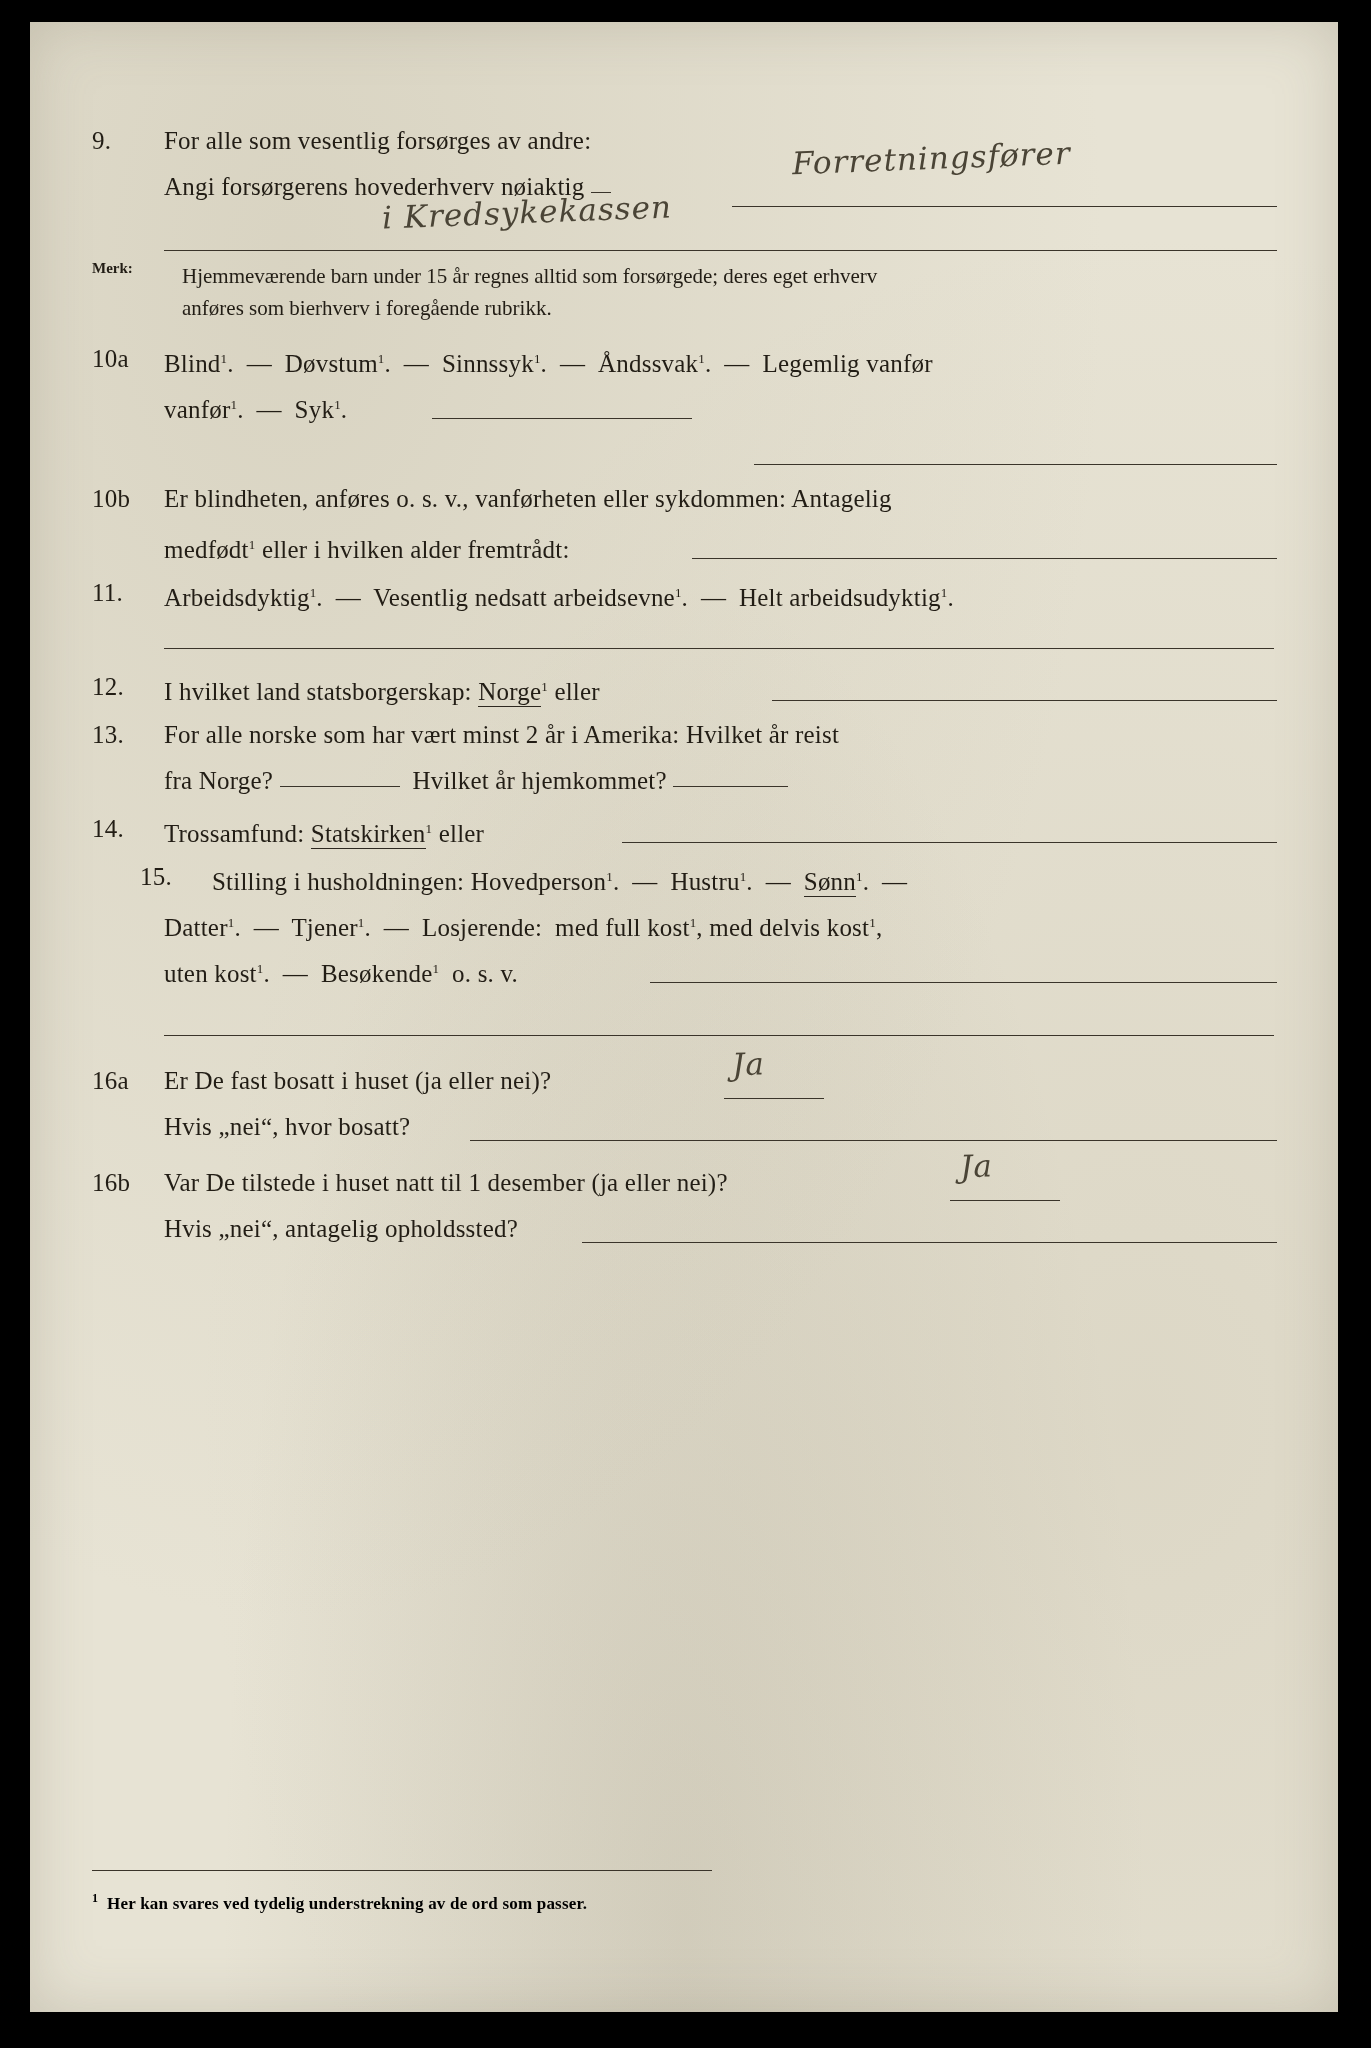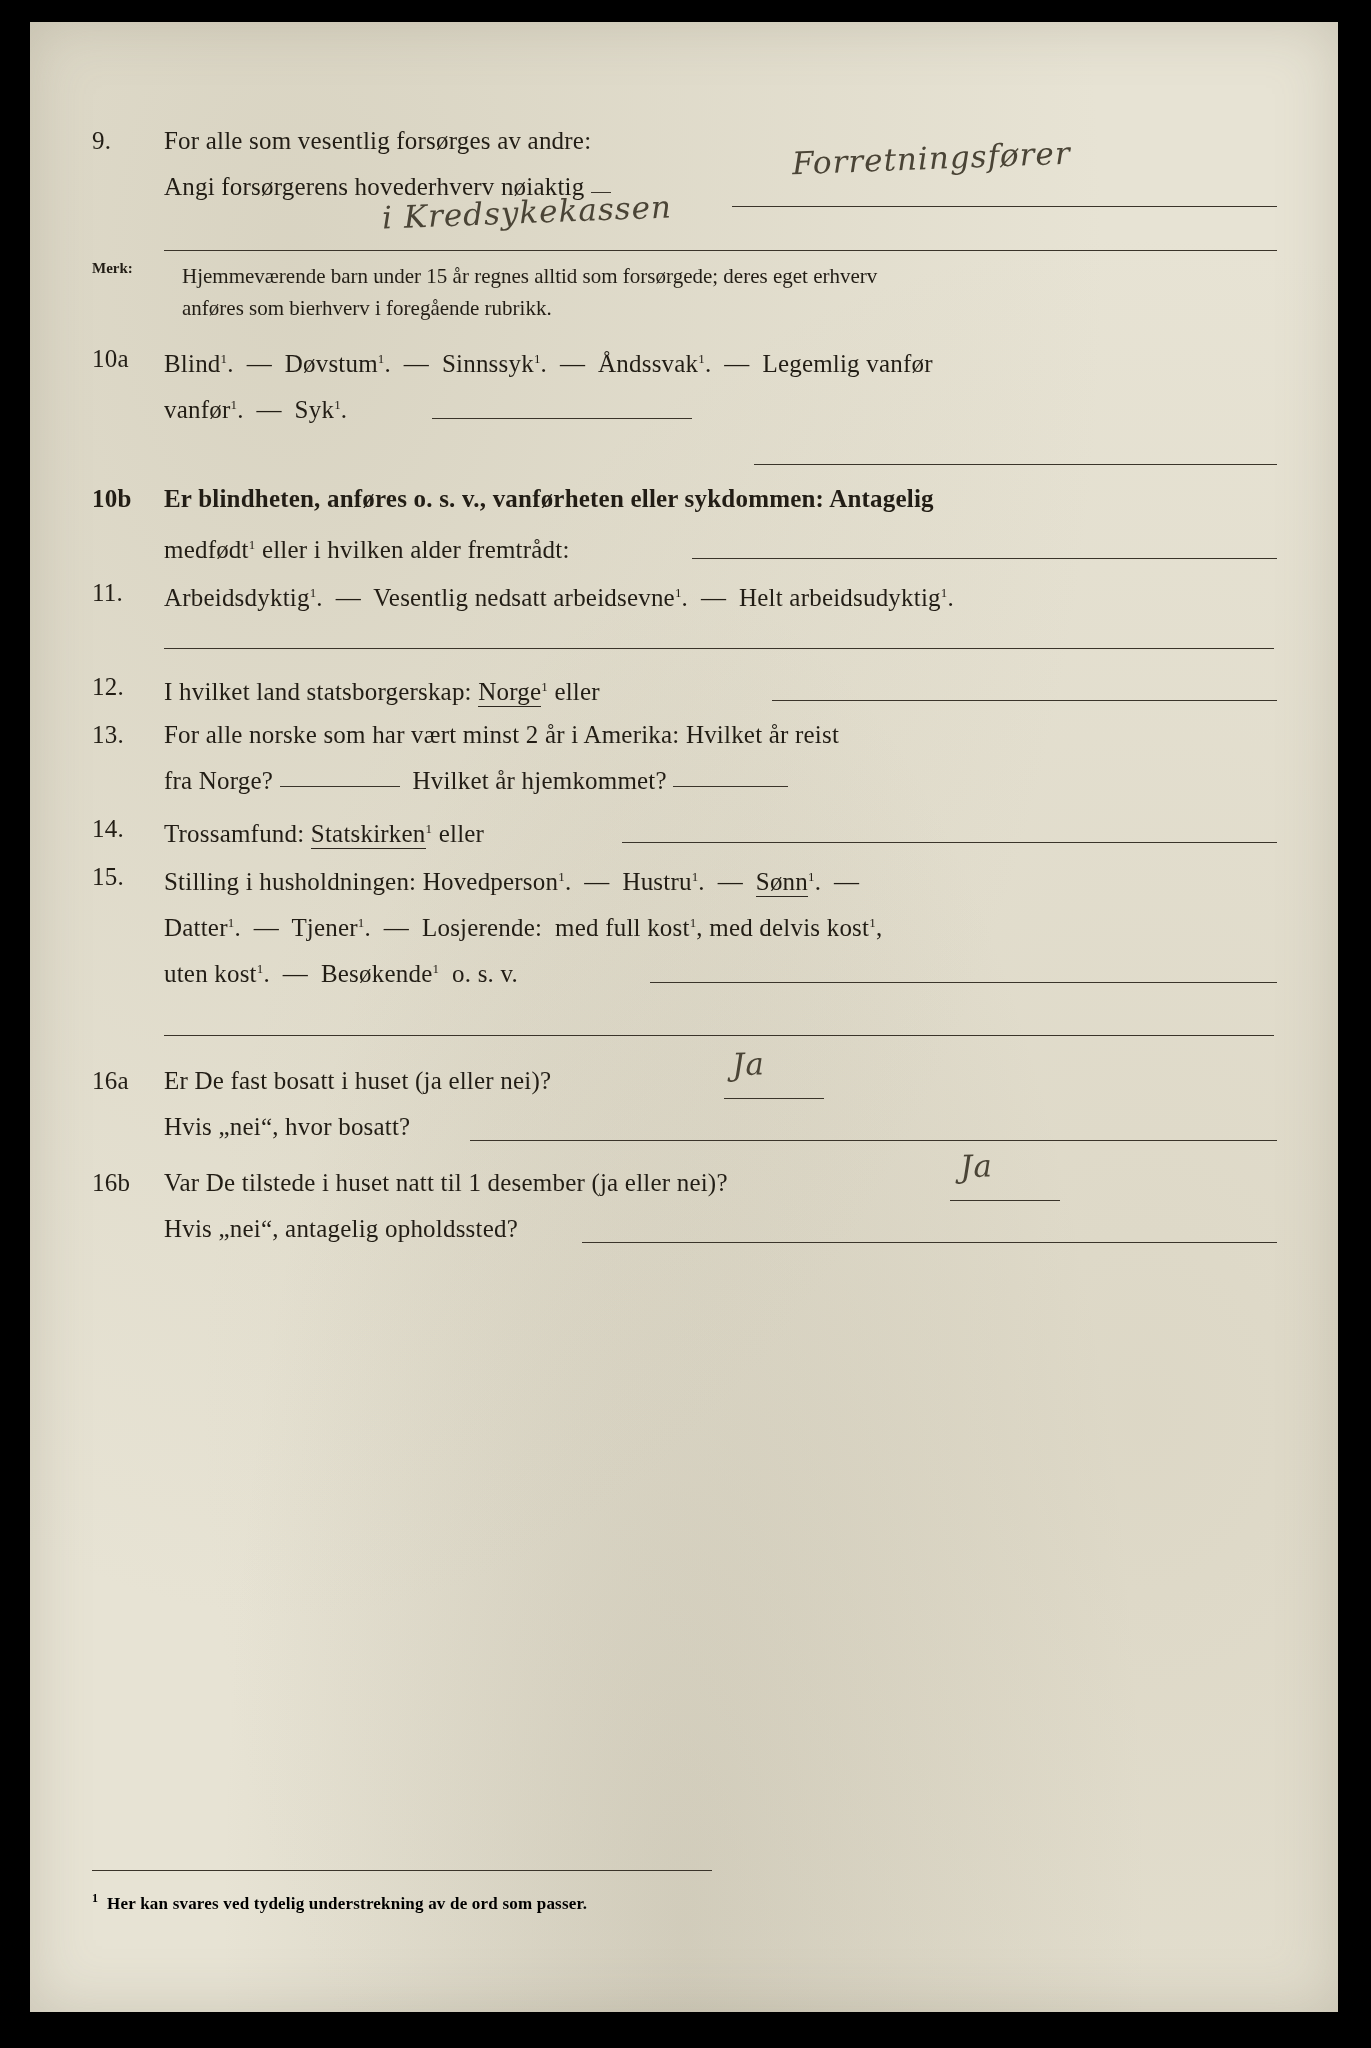--- a/index.html
+++ b/index.html
@@ -167,21 +167,21 @@
       <span class="ind">
         <span>vanfør</span><span class="sup">1</span>.
         &nbsp;—&nbsp; <span>Syk</span><span class="sup">1</span>.
       </span>
       <span class="rule blk" style="left:340px; top:36px; width:260px;"></span>
     </div>
     <div class="row blk" style="top:310px; width:1185px;">
       <span class="rule blk" style="left:662px; top:36px; width:523px;"></span>
     </div>
 
-    <div class="row blk" style="top:358px; width:1185px;font-weight:bold;">
+    <div class="row blk" style="top:358px; width:1185px;">
       <span class="num">10b</span>
       <span class="txt">Er blindheten, anføres o. s. v., vanførheten eller sykdommen: Antagelig</span>
     </div>
     <div class="row blk" style="top:404px; width:1185px;">
       <span class="ind">
         <span>medfødt</span><span class="sup">1</span>
         <span>eller i hvilken alder fremtrådt:</span>
       </span>
       <span class="rule blk" style="left:600px; top:36px; width:585px;"></span>
     </div>
@@ -223,21 +223,21 @@
     <div class="row blk" style="top:688px; width:1185px;">
       <span class="num">14.</span>
       <span class="txt">
         <span>Trossamfund:</span>
         <span class="underline-word">Statskirken</span><span class="sup">1</span>
         <span>eller</span>
       </span>
       <span class="rule blk" style="left:530px; top:36px; width:655px;"></span>
     </div>
 
-    <div class="row blk" style="top:736px; width:1185px;">
+    <div class="row blk" style="top:736px; width:1185px;margin-left:48px;">
       <span class="num">15.</span>
       <span class="txt">
         <span>Stilling i husholdningen:</span>
         <span>Hovedperson</span><span class="sup">1</span>.
         &nbsp;—&nbsp; <span>Hustru</span><span class="sup">1</span>.
         &nbsp;—&nbsp; <span class="underline-word">Sønn</span><span class="sup">1</span>.
         &nbsp;—
       </span>
     </div>
     <div class="row blk" style="top:782px; width:1185px;">

